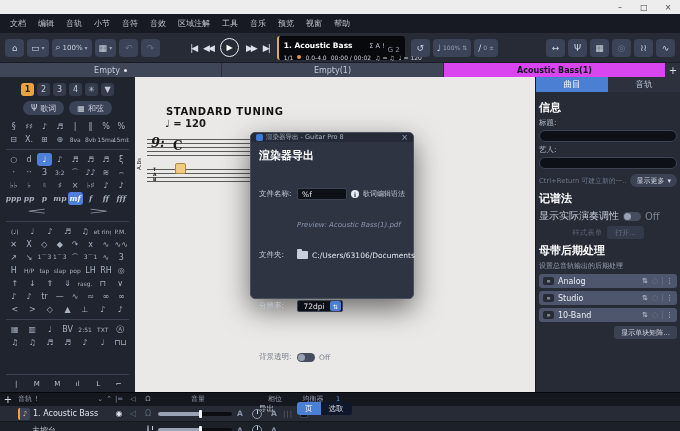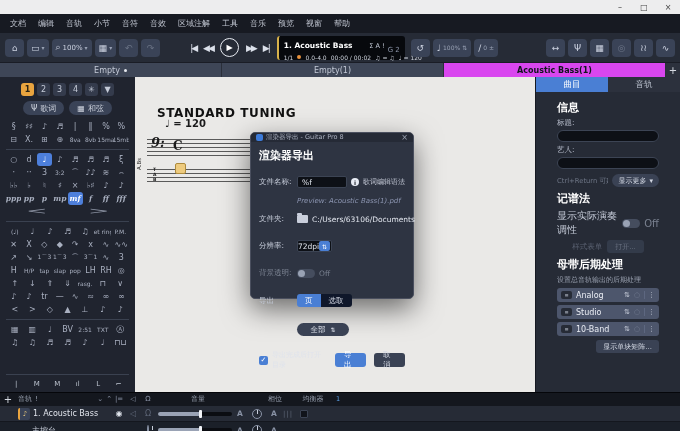--- a/index.html
+++ b/index.html
@@ -58,50 +58,50 @@
   .p-cell{flex:1;height:13px;display:flex;align-items:center;justify-content:center;font-size:8px;color:#a9b0c0;border-radius:3px;white-space:nowrap;overflow:hidden;}
   .p-cell.txt{font-size:6px;}
   .p-cell.on{background:#4d7fdb;color:#fff;}
   .p-row.dyn .p-cell{font-family:"DejaVu Serif",serif;font-style:italic;font-weight:bold;font-size:7.5px;}
   .p-row.hair .p-cell{transform:scaleX(3.2);color:#8d94a4;}
   .p-bottom{margin-top:auto;border-top:1px solid #3a4150;display:flex;padding-top:2px;}
   .p-bottom .p-cell{font-size:7px;color:#bcc3cf;}
 
   
   .score{flex:1;background:#eae9e7;position:relative;color:#1b1b1b;}
-  .tuning{position:absolute;left:22px;top:29px;font-size:12px;font-weight:bold;letter-spacing:.6px;color:#111;}
+  .tuning{position:absolute;left:31px;top:29px;font-size:10px;font-weight:bold;letter-spacing:.6px;color:#111;}
   .tempo-mark{position:absolute;left:30px;top:41px;font-size:10px;font-weight:bold;}
   .staff{position:absolute;left:12px;top:62px;width:238px;height:17px;
          background:repeating-linear-gradient(to bottom,#5a5a5a 0,#5a5a5a 1px,transparent 1px,transparent 4px);}
   .clef{position:absolute;left:4px;top:-4px;font-family:"DejaVu Serif",serif;font-weight:bold;font-style:italic;font-size:13px;}
   .timesig{position:absolute;left:26px;top:0px;font-family:"DejaVu Serif",serif;font-weight:bold;font-size:12px;}
   .endbar{position:absolute;right:0;top:0;height:17px;width:5px;border-left:1px solid #222;border-right:3px solid #222;}
   .abbr{position:absolute;left:-2px;top:84px;transform:rotate(-90deg);font-size:5.5px;color:#333;}
   .tabstaff{position:absolute;left:12px;top:92px;width:238px;height:13px;
          background:repeating-linear-gradient(to bottom,#5a5a5a 0,#5a5a5a 1px,transparent 1px,transparent 4px);}
   .tabletters{position:absolute;left:6px;top:-1px;display:flex;flex-direction:column;font-size:4.5px;line-height:4.8px;font-weight:bold;color:#222;}
   .endbar2{position:absolute;right:0;top:0;height:13px;width:5px;border-left:1px solid #222;border-right:3px solid #222;}
   .sel-note{position:absolute;left:40px;top:86px;width:11px;height:11px;background:#eecb7e;border:1px solid #ad8a3c;border-radius:2px;}
 
   
   .dialog{position:absolute;left:250px;top:55px;width:164px;height:167px;background:#2e3442;border:1px solid #4a4f5e;border-radius:5px;box-shadow:0 10px 28px rgba(0,0,0,.55);z-index:6;display:flex;flex-direction:column;}
   .dlg-title{height:13px;background:#252a36;border-radius:4px 4px 0 0;display:flex;align-items:center;gap:3px;padding:0 5px;font-size:6.5px;color:#aab0bf;}
   .dlg-ico{width:7px;height:7px;border-radius:2px;background:#3d7bd9;flex:none;}
   .dlg-close{margin-left:auto;color:#9aa1b0;font-size:8px;}
   .dlg-body{padding:2px 8px 6px;display:flex;flex-direction:column;}
   .dlg-h{font-family:Liberation Serif, serif;font-weight:bold;font-size:11px;color:#fff;margin:4px 0 5px;}
-  .f-row{display:flex;align-items:center;gap:4px;margin:8px 0;font-size:7.5px;color:#c3c9d6;}
+  .f-row{display:flex;align-items:center;gap:4px;margin:20px 0;font-size:7.5px;color:#c3c9d6;}
   .f-lab{width:34px;flex:none;}
   .dlg-input{flex:1;height:12px;background:#0d1016;border:1px solid #3c4454;border-radius:2px;color:#e2e6ee;font-size:7.5px;display:flex;align-items:center;padding:0 4px;}
   .info-badge{width:8px;height:8px;border-radius:50%;background:#e8ecf4;color:#20242e;font-size:6px;font-weight:bold;display:flex;align-items:center;justify-content:center;flex:none;}
   .syntax{font-size:7px;color:#c6cbd8;white-space:nowrap;}
   .preview{font-size:7px;font-style:italic;color:#8d96b2;margin:1px 0 1px 38px;}
   .folder-ico{width:11px;height:8px;background:#c9cedb;border-radius:1px;position:relative;flex:none;}
   .folder-ico::before{content:"";position:absolute;top:-2px;left:0;width:5px;height:2px;background:#c9cedb;border-radius:1px 1px 0 0;}
-  .dpi-box{width:35px;height:12px;background:#0d1016;border:1px solid #3c4454;border-radius:2px;display:flex;align-items:center;}
+  .dpi-box{width:46px;height:12px;background:#0d1016;border:1px solid #3c4454;border-radius:2px;display:flex;align-items:center;}
   .dpi-val{flex:1;text-align:center;color:#e2e6ee;font-size:7.5px;}
   .dpi-step{width:11px;height:10px;background:#4a7fd4;border-radius:2px;color:#fff;font-size:6px;display:flex;align-items:center;justify-content:center;margin-right:1px;}
   .tog{width:18px;height:9px;border-radius:5px;background:#454d5e;position:relative;flex:none;}
   .tog::before{content:"";position:absolute;left:1px;top:1px;width:7px;height:7px;border-radius:50%;background:#99a2b4;}
   .dim{color:#79808f;}
   .seg{display:flex;}
   .seg-b{height:13px;padding:0 8px;display:flex;align-items:center;font-size:7.5px;background:#0f172a;color:#d4d9e4;}
   .seg-b.on{background:#4a7fd4;color:#fff;}
   .seg-b:first-child{border-radius:3px 0 0 3px;}
   .seg-b:last-child{border-radius:0 3px 3px 0;}
@@ -110,21 +110,21 @@
   .chk{width:9px;height:9px;background:#4a7fd4;border-radius:2px;color:#fff;font-size:7px;display:flex;align-items:center;justify-content:center;flex:none;}
   .dlg-btn{height:14px;padding:0 9px;border-radius:3px;display:flex;align-items:center;font-size:7.5px;}
   .dlg-btn.pri{background:#4a7fd4;color:#fff;}
   .dlg-btn.sec{background:#3a4254;color:#d4d9e4;margin-left:4px;}
 
   
   .inspector{width:145px;background:#262b36;border-left:1px solid #161922;display:flex;flex-direction:column;flex:none;}
   .insp-tabs{display:flex;height:15px;flex:none;}
   .insp-tab{flex:1;display:flex;align-items:center;justify-content:center;font-size:8.5px;color:#bac0cd;background:#2c313d;}
   .insp-tab.active{background:#4a7fd4;color:#fff;}
-  .insp-body{padding:4px 21px;overflow:hidden;}
+  .insp-body{padding:4px 3px;overflow:hidden;}
   .sec-h{font-size:11px;font-weight:bold;color:#fff;margin:4px 0 3px;}
   .fld-lab{font-size:7.5px;color:#b4bac8;margin:3px 0 2px;}
   .txt-input{height:12px;background:#0d1016;border:1px solid #3c4454;border-radius:6px;width:100%;}
   .hint-row{display:flex;align-items:center;gap:4px;margin:5px 0 2px;}
   .hint{font-size:6.8px;color:#6e7686;flex:1;white-space:nowrap;overflow:hidden;}
   .more-btn{height:13px;background:#3a4254;border-radius:7px;font-size:7px;color:#d4d9e4;display:flex;align-items:center;gap:3px;padding:0 6px;flex:none;}
   .tog-row{display:flex;align-items:center;gap:4px;font-size:10px;color:#c3c9d6;margin:3px 0;}
   .style-row{display:flex;align-items:center;gap:5px;margin:3px 0 2px;justify-content:center;}
   .style-lab{font-size:7.5px;color:#596070;}
   .open-btn{height:13px;background:#333b4a;border-radius:3px;font-size:7px;color:#6b7383;display:flex;align-items:center;padding:0 8px;}

